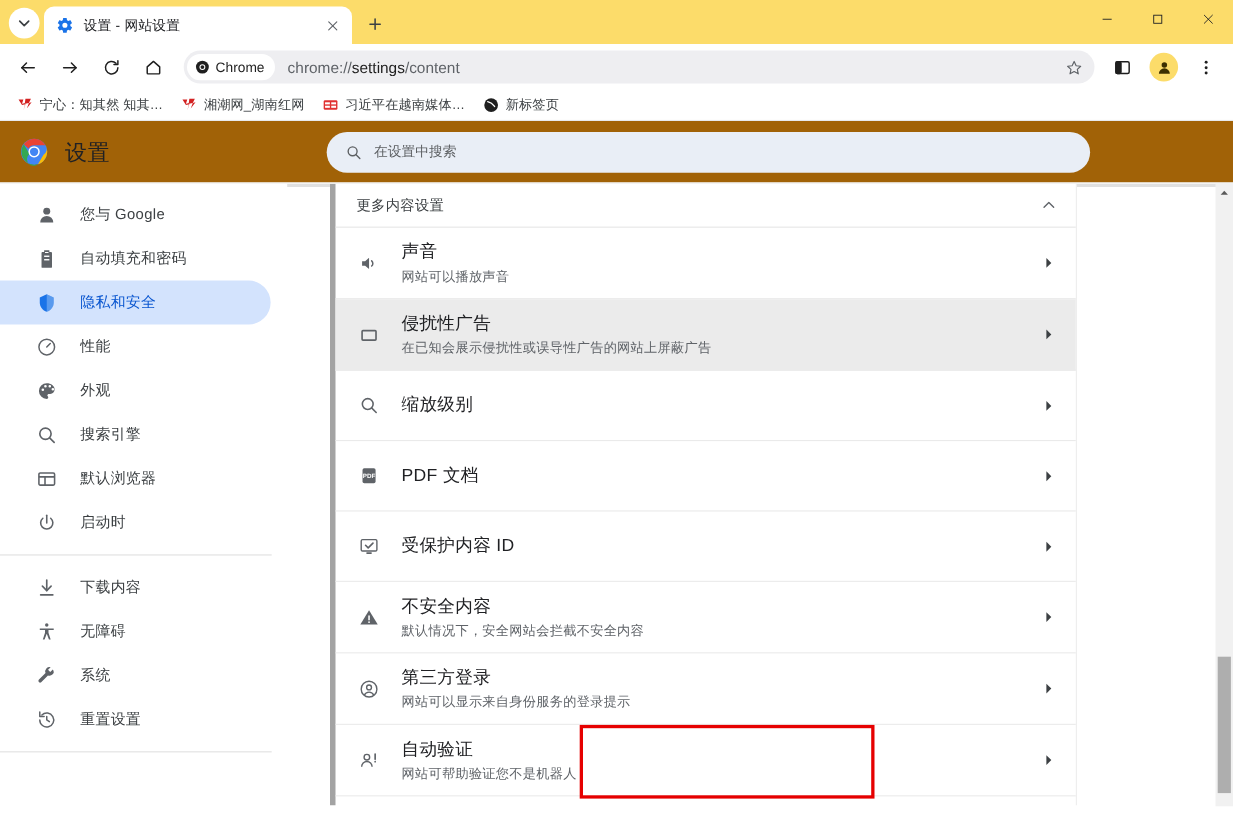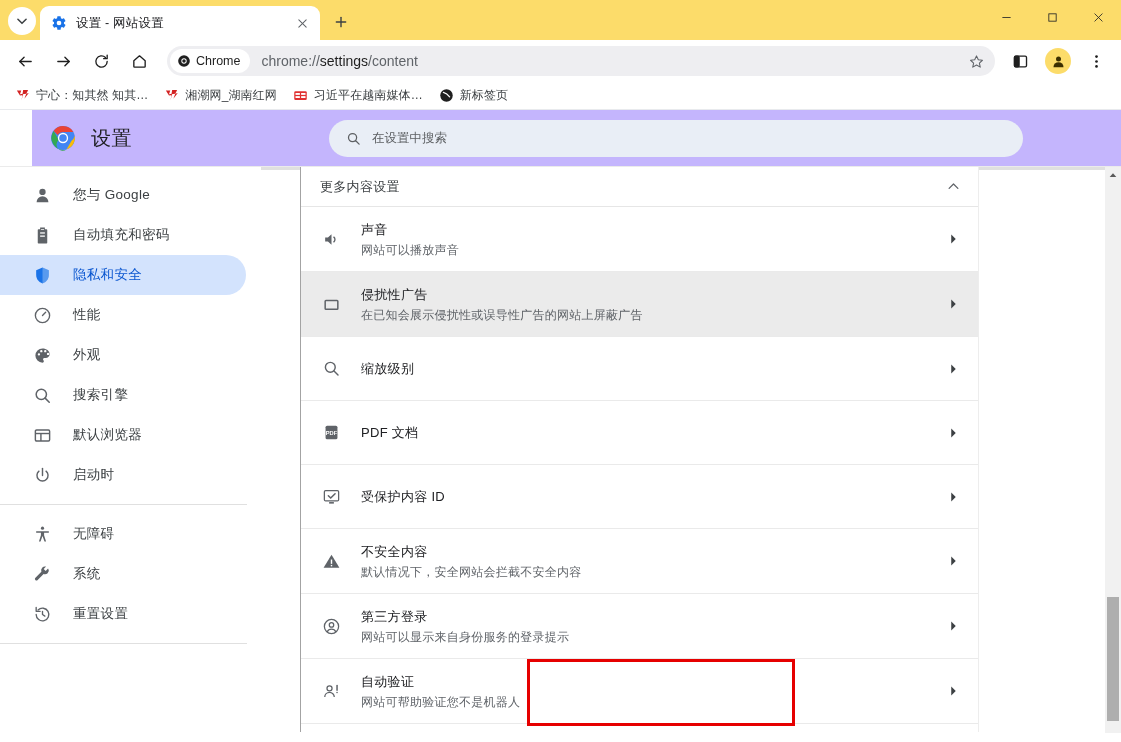--- a/index.html
+++ b/index.html
@@ -108,22 +108,22 @@
   }
   .bm-ico { width: 15px; height: 15px; margin-right: 6px; flex: none;
     display: flex; align-items: center; justify-content: center; }
   .bm-label {
     font-size: 12px; color: #3c4043; white-space: nowrap;
     overflow: hidden; text-overflow: ellipsis; letter-spacing: .1px; text-align: center;
   }
 
   
   .settings-hdr {
-    height: 56px; background: #c4b5fd;
-    display: flex; align-items: center; position: relative; margin-left: 32px;
+    height: 56px; background: #a16207;
+    display: flex; align-items: center; position: relative;
   }
   .chrome-logo { width: 26px; height: 26px; margin-left: 18px; flex: none; }
   .settings-title {
     font-size: 20px; color: #202124; margin-left: 15px;
     letter-spacing: .5px;
   }
   .search-settings {
     position: absolute; left: 297px; width: 694px; height: 37px;
     background: #e9eef6; border-radius: 19px;
     display: flex; align-items: center; padding-left: 17px;
@@ -159,21 +159,21 @@
   }
 
   
   .main {
     flex: 1; position: relative; background: #ffffff;
     overflow: hidden;
   }
   .card {
     position: absolute; left: 39px; top: 0; width: 679px;
     background: #ffffff;
-    border-left: 1px solid #a3a3a3; border-right: 1px solid #ededed;
+    border-left: 5px solid #a3a3a3; border-right: 1px solid #ededed;
   }
   .section-hdr {
     height: 40px; display: flex; align-items: center;
     padding: 0 17px 0 19px; border-bottom: 1px solid #e6e6e6;
   }
   .section-hdr .t { flex: 1; font-size: 13px; color: #3c4043; letter-spacing: .3px; }
   .section-hdr svg { width: 15px; height: 15px; }
 
   .row {
     min-height: 64px; display: flex; align-items: center;
@@ -182,21 +182,21 @@
   }
   .row.shaded { background: #ebebeb; }
   .row.tall { min-height: 65px; }
   .row-ico {
     width: 36px; flex: none; display: flex;
     align-items: center; justify-content: center;
   }
   .row-ico svg { width: 19px; height: 19px; }
   .row-text { flex: 1; padding-left: 12px; }
   .row-title {
-    font-size: 13px; color: #202124; letter-spacing: .3px; line-height: 1.45;
+    font-size: 16px; color: #202124; letter-spacing: .3px; line-height: 1.45;
   }
   .row-sub {
     font-size: 12px; color: #5f6368; letter-spacing: .25px;
     margin-top: 3px; line-height: 1.4;
   }
   .row-arrow { width: 16px; flex: none; display: flex; justify-content: center; }
   .row-arrow svg { width: 9px; height: 12px; }
 
   
   .highlight-box {
@@ -468,20 +468,30 @@
             <line x1="12" y1="3" x2="12" y2="12"></line>
           </svg>
         </span>
       <span class="nav-label">启动时</span>
     </div>
 
     <div class="nav-sep"></div>
 
     <div class="nav-item">
       <span class="nav-ico">
+          <svg viewBox="0 0 24 24" fill="none" stroke="#5f6368" stroke-width="1.9" stroke-linecap="round" stroke-linejoin="round">
+            <line x1="12" y1="3" x2="12" y2="15"></line>
+            <polyline points="7,10 12,15 17,10"></polyline>
+            <line x1="5" y1="20" x2="19" y2="20"></line>
+          </svg>
+        </span>
+      <span class="nav-label">下载内容</span>
+    </div>
+    <div class="nav-item">
+      <span class="nav-ico">
           <svg viewBox="0 0 24 24" fill="#5f6368">
             <circle cx="12" cy="4" r="2"></circle>
             <path d="M4 8h16v1.8h-6v3l2.5 8h-2L12 14l-2.5 6.8h-2L10 12.8v-3H4z"></path>
           </svg>
         </span>
       <span class="nav-label">无障碍</span>
     </div>
     <div class="nav-item">
       <span class="nav-ico">
           <svg viewBox="0 0 24 24" fill="#5f6368">

